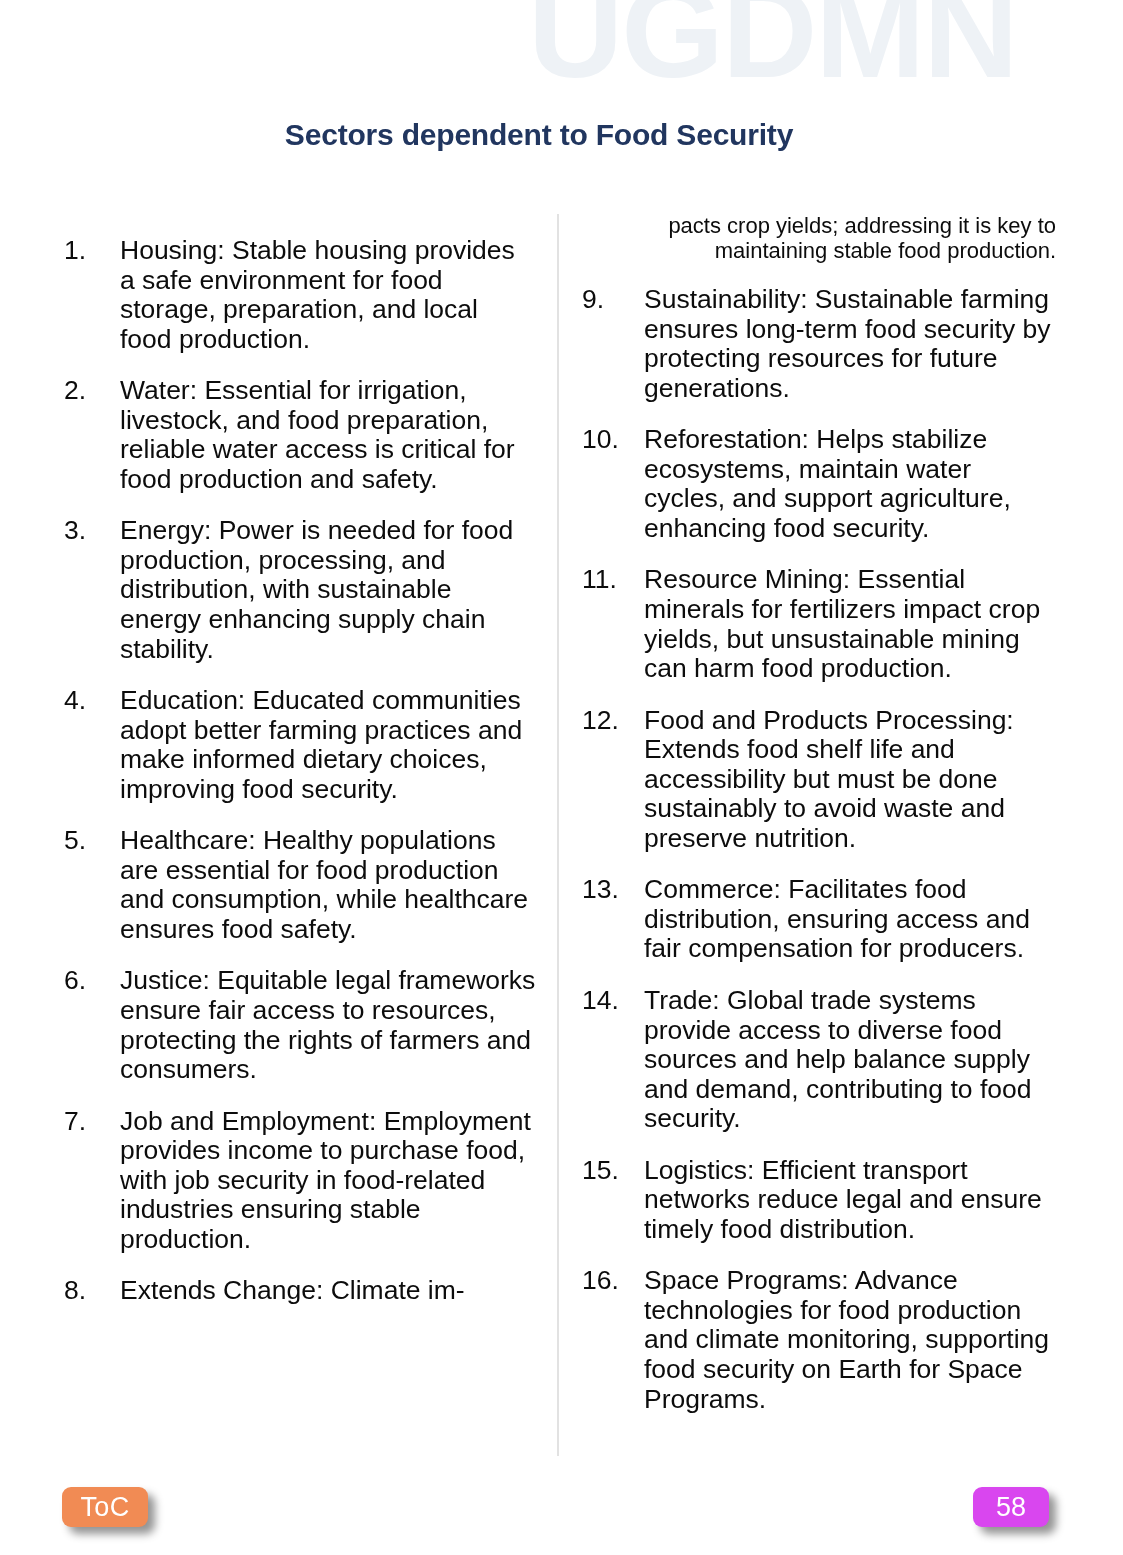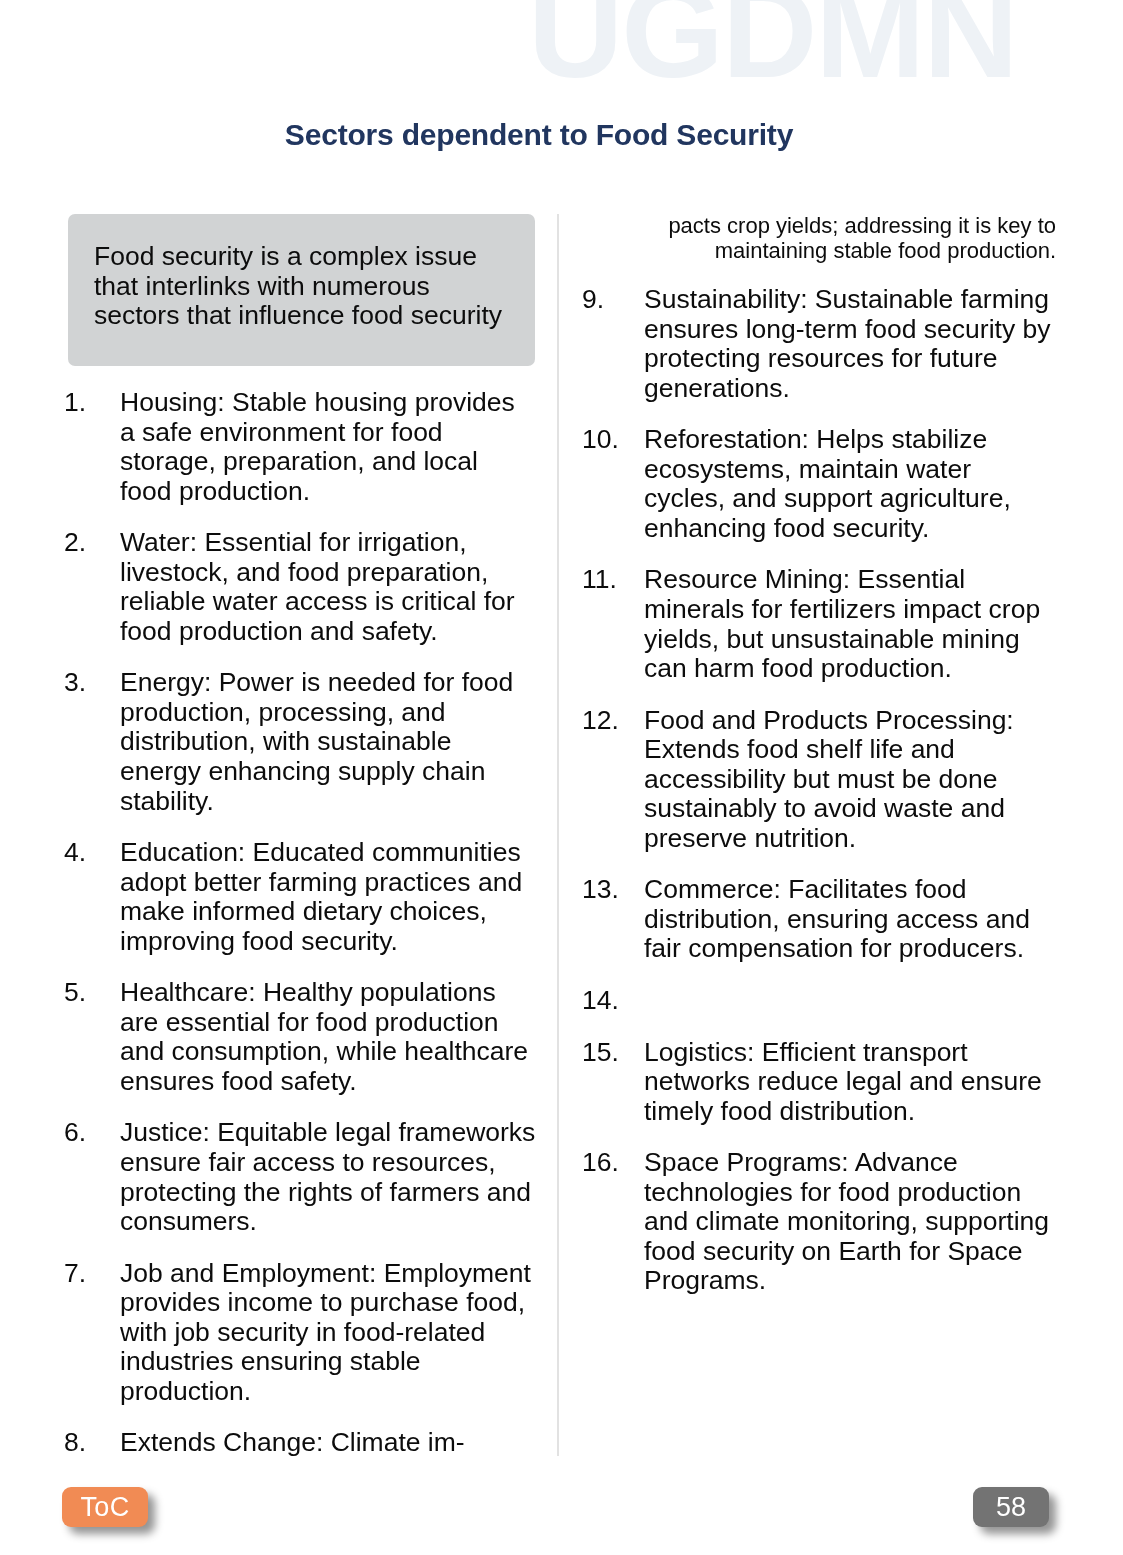--- a/index.html
+++ b/index.html
@@ -148,40 +148,37 @@
     height: 40px;
     background: #f18b54;
     font-size: 27px;
     letter-spacing: 0.3px;
   }
   .page-btn {
     left: 973px;
     top: 1487px;
     width: 76px;
     height: 40px;
-    background: #737373;
+    background: #d946ef;
     font-size: 27px;
   }
 </style>
 </head>
 <body>
 
 <div class="watermark">UGDMN</div>
 
 <div class="page-title">Sectors dependent to Food Security</div>
 
 <div class="divider"></div>
 
 <div class="content">
 
   <div class="col col-left">
 
-    <div class="intro-box">
-      <div class="intro-text">Food security is a complex issue that interlinks with numerous sectors that influence food security</div>
-    </div>
 
     <ul class="list">
       <li class="list-item">
         <span class="item-num">1.</span>
         <span class="item-text">Housing: Stable housing provides a safe environment for food storage, preparation, and local food production.</span>
       </li>
       <li class="list-item">
         <span class="item-num">2.</span>
         <span class="item-text">Water: Essential for irrigation, livestock, and food preparation, reliable water access is critical for food production and safety.</span>
       </li>
@@ -232,20 +229,21 @@
       <li class="list-item">
         <span class="item-num">12.</span>
         <span class="item-text">Food and Products Processing: Extends food shelf life and accessibility but must be done sustainably to avoid waste and preserve nutrition.</span>
       </li>
       <li class="list-item">
         <span class="item-num">13.</span>
         <span class="item-text">Commerce: Facilitates food distribution, ensuring access and fair compensation for producers.</span>
       </li>
       <li class="list-item">
         <span class="item-num">14.</span>
+        <span class="item-text">Trade: Global trade systems provide access to diverse food sources and help balance supply and demand, contributing to food security.</span>
       </li>
       <li class="list-item">
         <span class="item-num">15.</span>
         <span class="item-text">Logistics: Efficient transport networks reduce legal and ensure timely food distribution.</span>
       </li>
       <li class="list-item">
         <span class="item-num">16.</span>
         <span class="item-text">Space Programs: Advance technologies for food production and climate monitoring, supporting food security on Earth for Space Programs.</span>
       </li>
     </ul>

